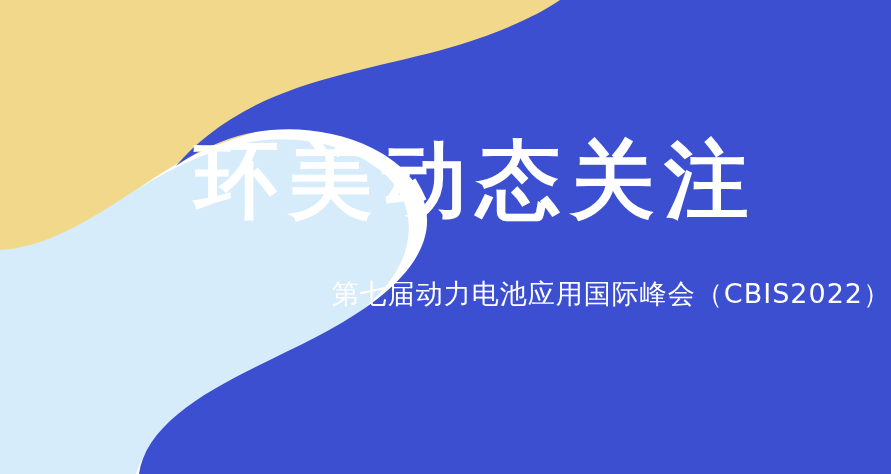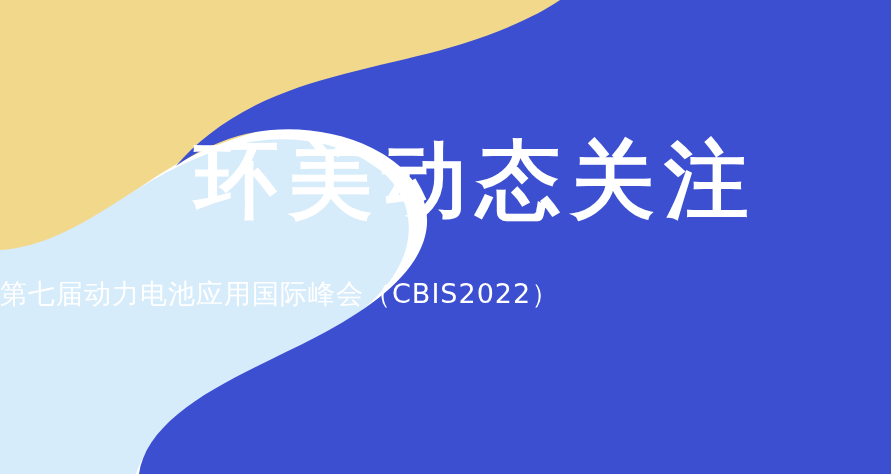--- a/index.html
+++ b/index.html
@@ -42,21 +42,21 @@
     font-weight: bold;
     letter-spacing: 10px;
     text-indent: 10px;
     font-family: "DejaVu Sans", "Liberation Sans", sans-serif;
     margin-left: 26px;
   }
   .subline {
     position: absolute;
     left: 0;
     width: 891px;
-    text-align: left;
+    text-align: right;
     color: #ffffff;
     font-size: 27px;
     line-height: 34px;
     letter-spacing: 1px;
     font-family: "DejaVu Sans", "Liberation Sans", sans-serif;
   }
   .subline1 { top: 277px; }
   .subline2 { top: 331px; }
 </style>
 </head>

